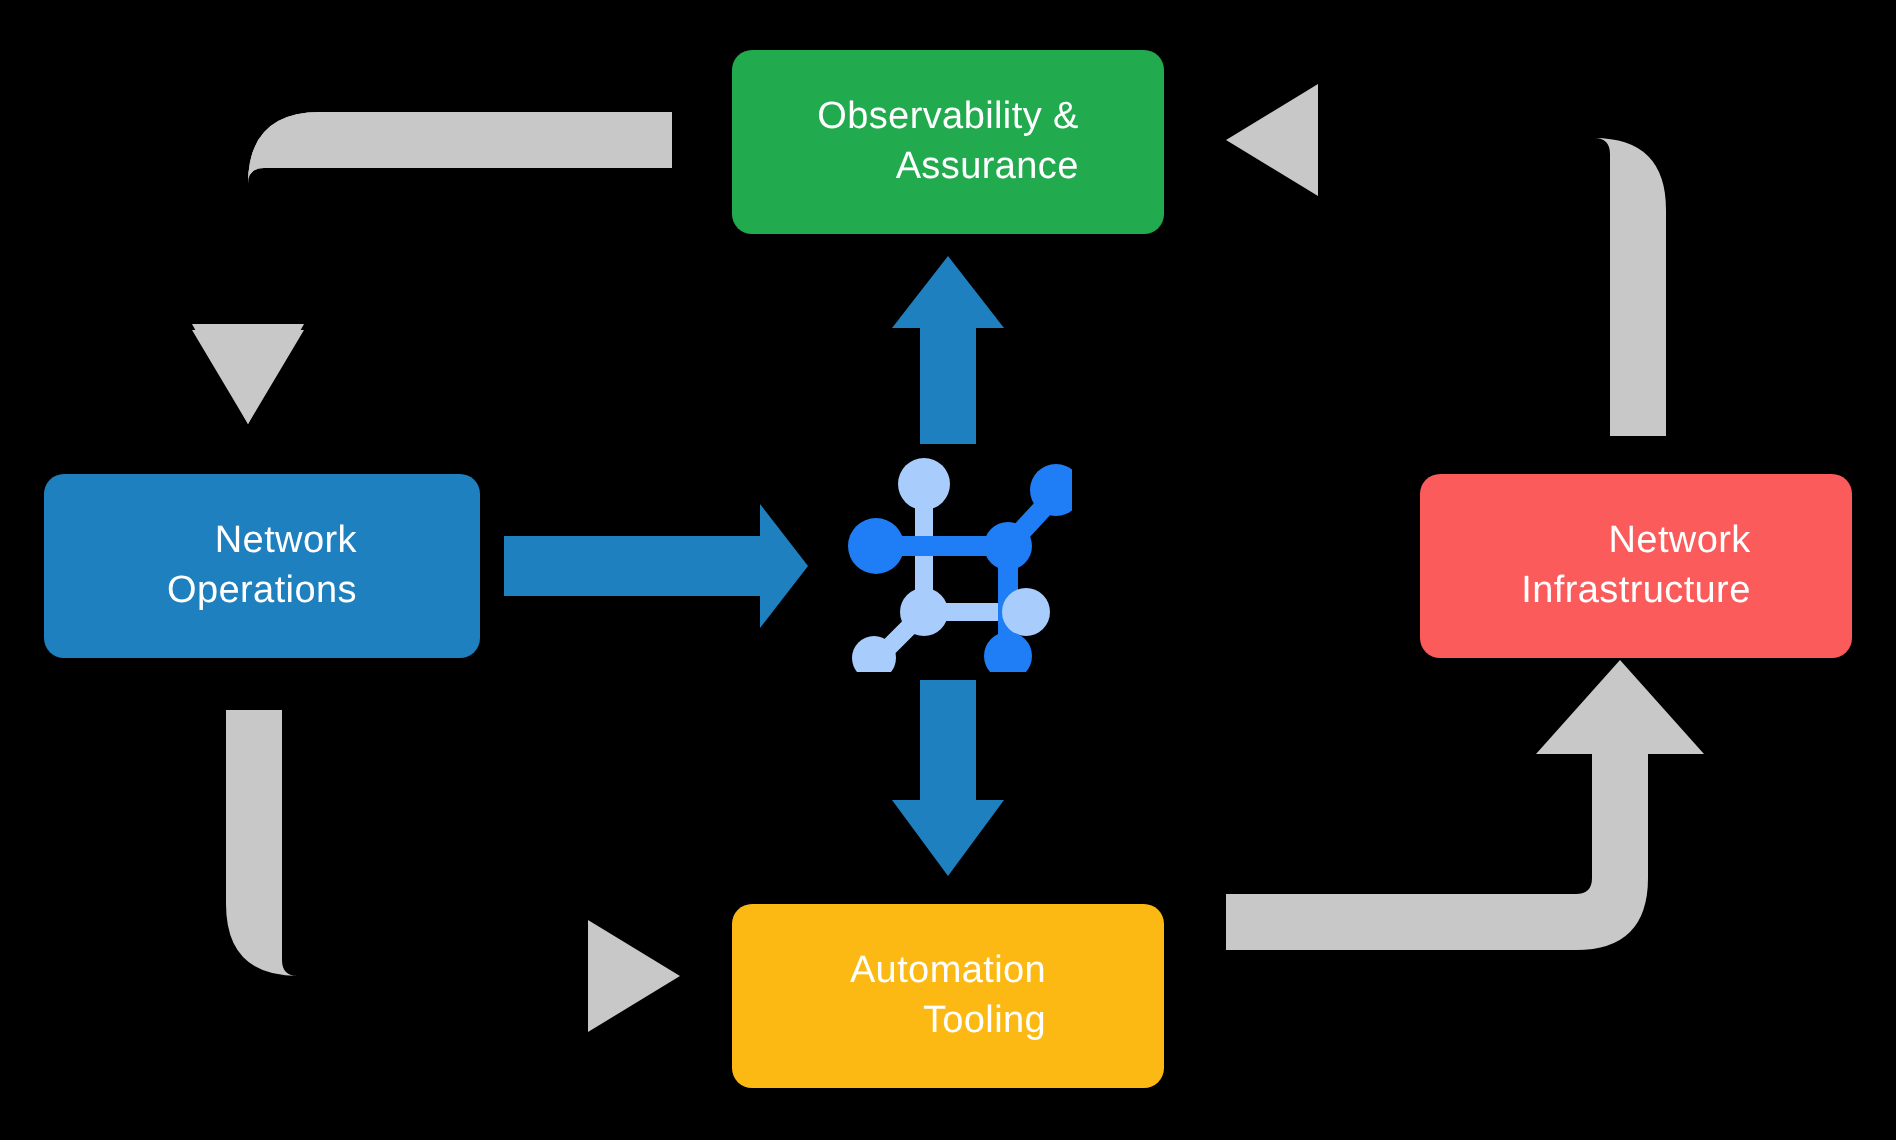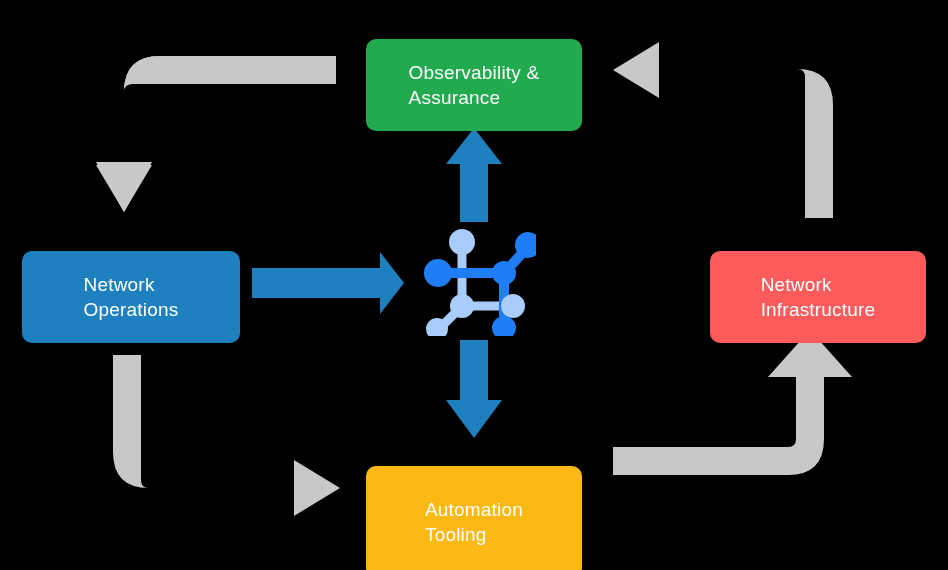--- a/index.html
+++ b/index.html
@@ -17,30 +17,29 @@
     height: 570px;
     background: #000000;
     overflow: hidden;
   }
   .node-box {
     position: absolute;
     border-radius: 10px;
     display: flex;
     align-items: center;
     justify-content: center;
-    text-align: left;
+    text-align: right;
     color: #ffffff;
     font-size: 19px;
     line-height: 1.33;
     font-weight: 400;
     letter-spacing: 0.2px;
     box-sizing: border-box;
     padding: 4px 10px;
     white-space: pre-line;
-    margin-top: 14px;
   }
   #box-observability {
     left: 366px;
     top: 25px;
     width: 216px;
     height: 92px;
   }
   #box-network-operations {
     left: 22px;
     top: 237px;
@@ -50,21 +49,21 @@
   #box-network-infrastructure {
     left: 710px;
     top: 237px;
     width: 216px;
     height: 92px;
   }
   #box-automation-tooling {
     left: 366px;
     top: 452px;
     width: 216px;
-    height: 112px;
+    height: 92px;
   }
   .arrow-layer {
     position: absolute;
     left: 0;
     top: 0;
     width: 948px;
     height: 570px;
   }
   .center-icon {
     position: absolute;

